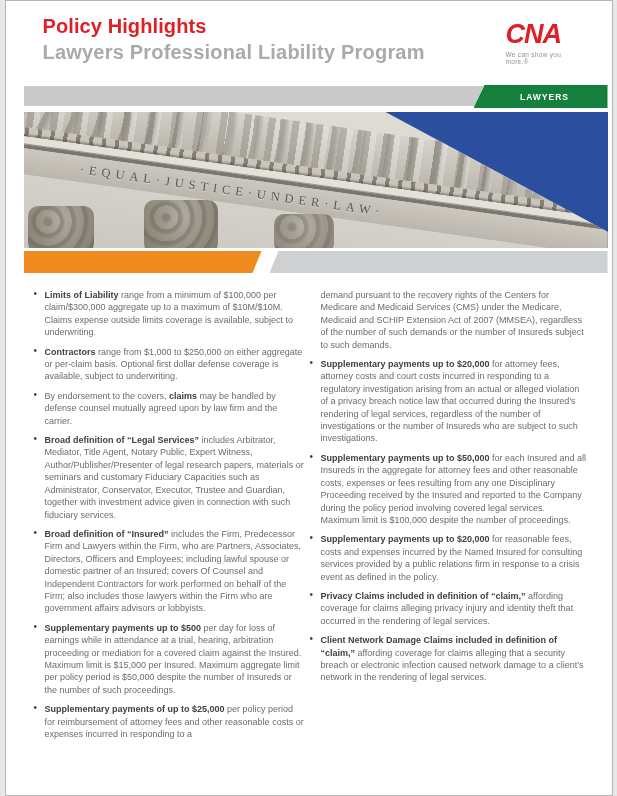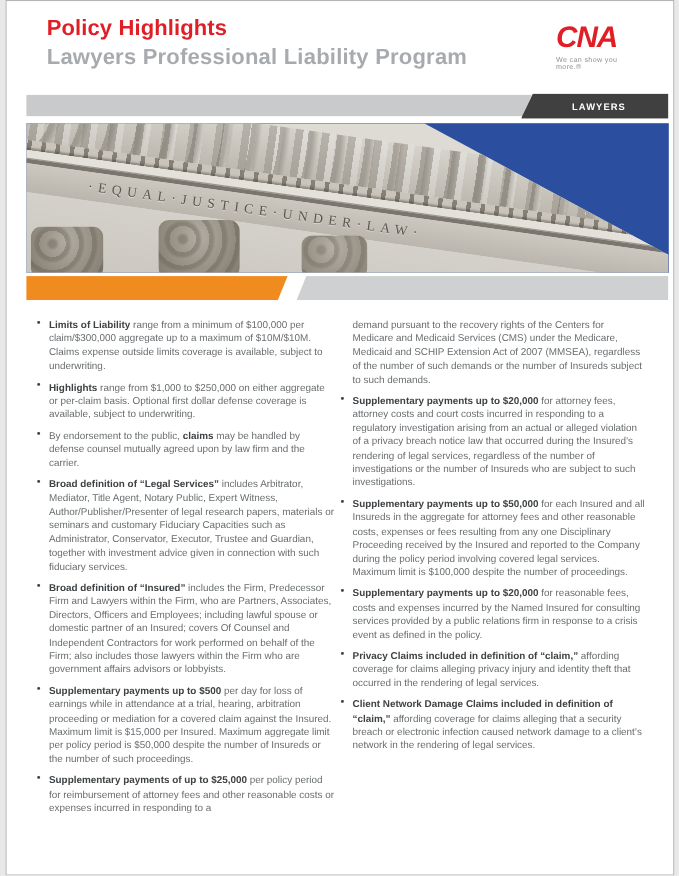--- a/index.html
+++ b/index.html
@@ -10,21 +10,21 @@
   }
   
   .page-title{position:absolute;left:37px;top:14px;font-size:20px;font-weight:700;color:#e01e26;letter-spacing:0.1px;}
   .page-subtitle{position:absolute;left:37px;top:40px;font-size:20px;font-weight:700;color:#a8abae;letter-spacing:0.2px;}
   .logo{position:absolute;left:500px;top:20px;width:78px;text-align:left;}
   .logo-text{font-size:27px;line-height:27px;font-weight:800;color:#e01e26;letter-spacing:-1px;font-style:italic;}
   .logo-tagline{margin-top:3px;font-size:6.5px;color:#8f9294;letter-spacing:0.3px;}
   
   .band{position:absolute;left:18px;top:85px;width:460px;height:20px;background:#c8cacc;
         clip-path:polygon(0 0,100% 0,calc(100% - 9px) 100%,0 100%);}
-  .tab{position:absolute;left:468px;top:84px;width:134px;height:23px;background:#404040;
+  .tab{position:absolute;left:468px;top:84px;width:134px;height:23px;background:#15803d;
        clip-path:polygon(11px 0,100% 0,100% 100%,0 100%);
        display:flex;align-items:center;justify-content:center;}
   .tab-label{color:#ffffff;font-size:8.5px;font-weight:600;letter-spacing:1px;padding-left:8px;}
   
   .hero{position:absolute;left:18px;top:111px;width:584px;height:136px;overflow:hidden;background:#2b4f9e;}
   .stone{position:absolute;inset:0;background:#dedbd4;
          clip-path:polygon(0 0,62% 0,100% 88%,100% 100%,0 100%);overflow:hidden;}
   .strips{position:absolute;left:-40px;top:-35px;width:780px;transform:rotate(8deg);transform-origin:0 0;}
   .frieze{height:44px;
      background:
@@ -94,22 +94,22 @@
   </div>
 
   <div class="bar-orange"></div>
   <div class="bar-gray"></div>
 
   <div class="content">
 
     <div class="col left">
       <ul>
         <li class="bullet"><span></span><span class="b">Limits of Liability</span><span> range from a minimum of $100,000 per claim/$300,000 aggregate up to a maximum of $10M/$10M. Claims expense outside limits coverage is available, subject to underwriting.</span></li>
-        <li class="bullet"><span></span><span class="b">Highlights</span><span> range from $1,000 to $250,000 on either aggregate or per-claim basis. Optional first dollar defense coverage is available, subject to underwriting.</span></li>
-        <li class="bullet"><span>By endorsement to the public, </span><span class="b">claims</span><span> may be handled by defense counsel mutually agreed upon by law firm and the carrier.</span></li>
+        <li class="bullet"><span></span><span class="b">Contractors</span><span> range from $1,000 to $250,000 on either aggregate or per-claim basis. Optional first dollar defense coverage is available, subject to underwriting.</span></li>
+        <li class="bullet"><span>By endorsement to the covers, </span><span class="b">claims</span><span> may be handled by defense counsel mutually agreed upon by law firm and the carrier.</span></li>
         <li class="bullet"><span></span><span class="b">Broad definition of “Legal Services”</span><span> includes Arbitrator, Mediator, Title Agent, Notary Public, Expert Witness, Author/Publisher/Presenter of legal research papers, materials or seminars and customary Fiduciary Capacities such as Administrator, Conservator, Executor, Trustee and Guardian, together with investment advice given in connection with such fiduciary services.</span></li>
         <li class="bullet"><span></span><span class="b">Broad definition of “Insured”</span><span> includes the Firm, Predecessor Firm and Lawyers within the Firm, who are Partners, Associates, Directors, Officers and Employees; including lawful spouse or domestic partner of an Insured; covers Of Counsel and Independent Contractors for work performed on behalf of the Firm; also includes those lawyers within the Firm who are government affairs advisors or lobbyists.</span></li>
         <li class="bullet"><span></span><span class="b">Supplementary payments up to $500</span><span> per day for loss of earnings while in attendance at a trial, hearing, arbitration proceeding or mediation for a covered claim against the Insured. Maximum limit is $15,000 per Insured. Maximum aggregate limit per policy period is $50,000 despite the number of Insureds or the number of such proceedings.</span></li>
         <li class="bullet"><span></span><span class="b">Supplementary payments of up to $25,000</span><span> per policy period for reimbursement of attorney fees and other reasonable costs or expenses incurred in responding to a</span></li>
       </ul>
     </div>
 
     <div class="col right">
       <ul>
         <li class="cont"><span></span><span class="b"></span><span>demand pursuant to the recovery rights of the Centers for Medicare and Medicaid Services (CMS) under the Medicare, Medicaid and SCHIP Extension Act of 2007 (MMSEA), regardless of the number of such demands or the number of Insureds subject to such demands.</span></li>

